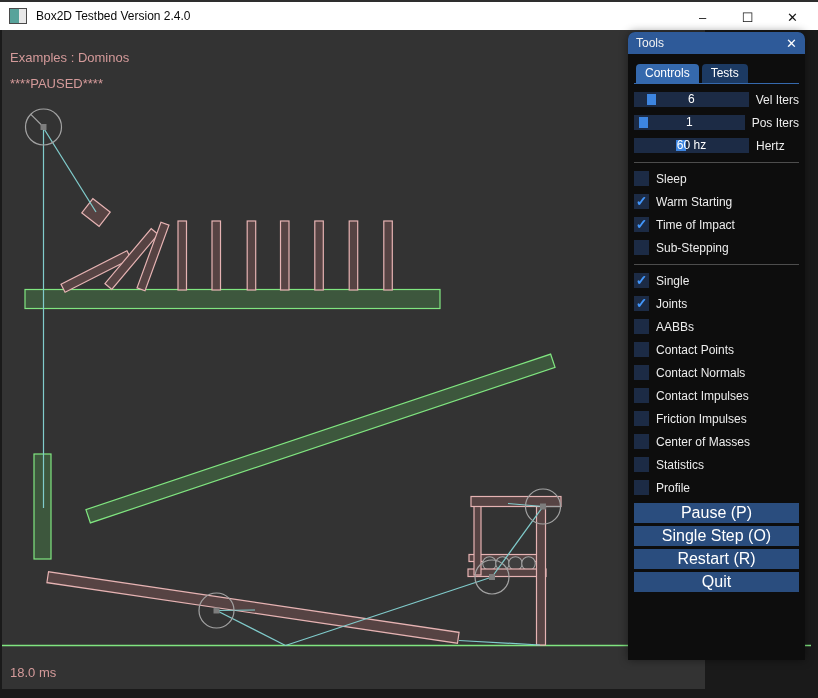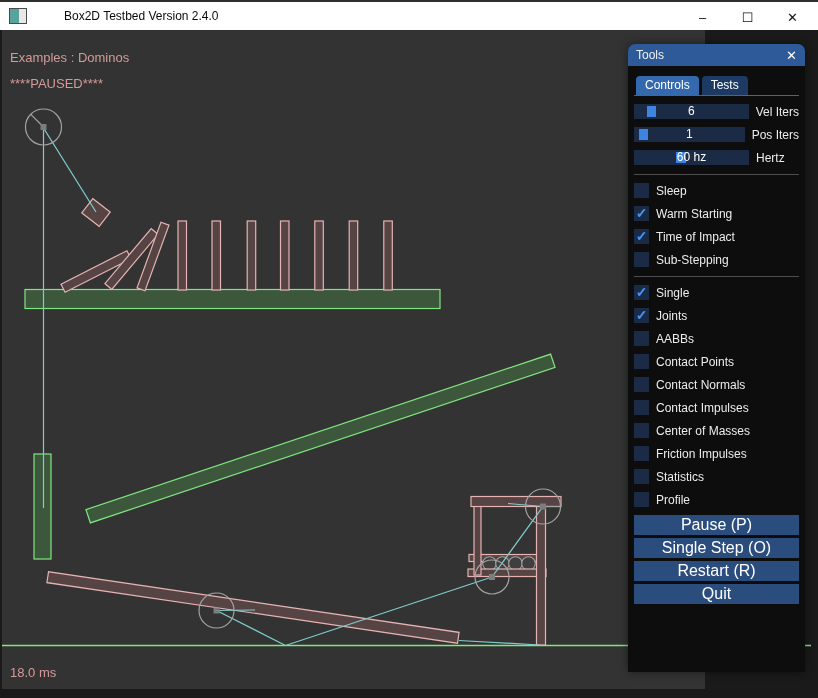--- a/index.html
+++ b/index.html
@@ -7,42 +7,42 @@
     --panel-bg:#0d0d0d; --panel-titlebar:#2e5a99; --tab-active:#3569ad; --tab-inactive:#1c3a63;
     --frame-bg:#1c2b45; --slider-grab:#3d85e0; --check-mark:#4296fa; --button-bg:#2a4d7e;
     --static-green:#80e680; --static-green-fill:#3d573d; --dynamic-pink:#e6b3b3; --dynamic-pink-fill:#564343;
     --joint-teal:#80cccc; --gray-body:#a3a3a3;
   }
   html,body{margin:0;padding:0;}
   body{width:818px;height:698px;background:#1a1a1a;position:relative;overflow:hidden;
        font-family:"Liberation Sans", sans-serif;}
   
   .titlebar{position:absolute;left:0;top:0;width:818px;height:30px;background:var(--titlebar-bg);
-            border-top:2px solid #2e2e2e;box-sizing:border-box;display:flex;align-items:center;gap:28px;}
+            border-top:2px solid #2e2e2e;box-sizing:border-box;display:flex;align-items:center;}
   .app-icon{width:16px;height:14px;margin-left:9px;border:1px solid #4a4a4a;display:flex;}
   .app-icon .l{width:55%;height:100%;background:#58a39b;}
   .app-icon .r{width:45%;height:100%;background:#e8e8e8;}
   .title-text{font-size:12px;color:#0a0a0a;margin-left:9px;}
   .win-controls{position:absolute;right:3px;top:0;height:30px;display:flex;}
   .win-btn{width:45px;height:30px;display:flex;align-items:center;justify-content:center;
            font-size:13px;color:#111;}
   
   .canvas{position:absolute;left:2px;top:30px;width:703px;height:659px;background:var(--canvas-bg);}
   .canvas svg{position:absolute;left:0;top:0;}
   .hud{position:absolute;left:8px;font-size:13px;color:var(--hud-text);}
   .body-green{fill:var(--static-green-fill);stroke:var(--static-green);stroke-width:1.2;}
   .body-pink{fill:var(--dynamic-pink-fill);stroke:var(--dynamic-pink);stroke-width:1.2;}
   .joint{stroke:var(--joint-teal);stroke-width:1.2;fill:none;}
   .gcircle{stroke:var(--gray-body);stroke-width:1.2;fill:none;}
   .gline{stroke:var(--gray-body);stroke-width:1.2;}
   .gsq{fill:#7d7d7d;}
   .ball{stroke:var(--gray-body);stroke-width:1.1;fill:#3f3f3f;}
   .groundline{stroke:var(--static-green);stroke-width:1.3;}
   
-  .panel{position:absolute;left:628px;top:44px;width:177px;height:628px;background:var(--panel-bg);
+  .panel{position:absolute;left:628px;top:32px;width:177px;height:628px;background:var(--panel-bg);
          border-radius:7px 7px 0 0;box-shadow:0 0 10px rgba(0,0,0,.45);color:#e8e8e8;box-sizing:border-box;}
   .panel-titlebar{height:22px;background:var(--panel-titlebar);border-radius:7px 7px 0 0;
                   display:flex;align-items:center;padding:0 8px;font-size:12px;color:#f2f2f2;}
   .panel-close{margin-left:auto;font-size:13px;color:#fff;cursor:default;}
   .panel-body{padding:6px 6px 0 6px;}
   .tabrow{display:flex;gap:3px;margin-top:4px;border-bottom:1px solid var(--tab-active);padding-left:2px;}
   .tab{font-size:12px;padding:2px 9px 3px 9px;border-radius:4px 4px 0 0;color:#fff;}
   .tab.active{background:var(--tab-active);}
   .tab.inactive{background:var(--tab-inactive);}
   .ctl-row{display:flex;align-items:center;height:15px;margin-top:8px;}
@@ -218,25 +218,25 @@
         <div class="check-row">
           <span class="checkbox"></span>
           <span class="ctl-label">Contact Normals</span>
         </div>
         <div class="check-row">
           <span class="checkbox"></span>
           <span class="ctl-label">Contact Impulses</span>
         </div>
         <div class="check-row">
           <span class="checkbox"></span>
+          <span class="ctl-label">Friction Impulses</span>
+        </div>
+        <div class="check-row">
+          <span class="checkbox"></span>
           <span class="ctl-label">Center of Masses</span>
-        </div>
-        <div class="check-row">
-          <span class="checkbox"></span>
-          <span class="ctl-label">Friction Impulses</span>
         </div>
         <div class="check-row">
           <span class="checkbox"></span>
           <span class="ctl-label">Statistics</span>
         </div>
         <div class="check-row">
           <span class="checkbox"></span>
           <span class="ctl-label">Profile</span>
         </div>
       </div>

